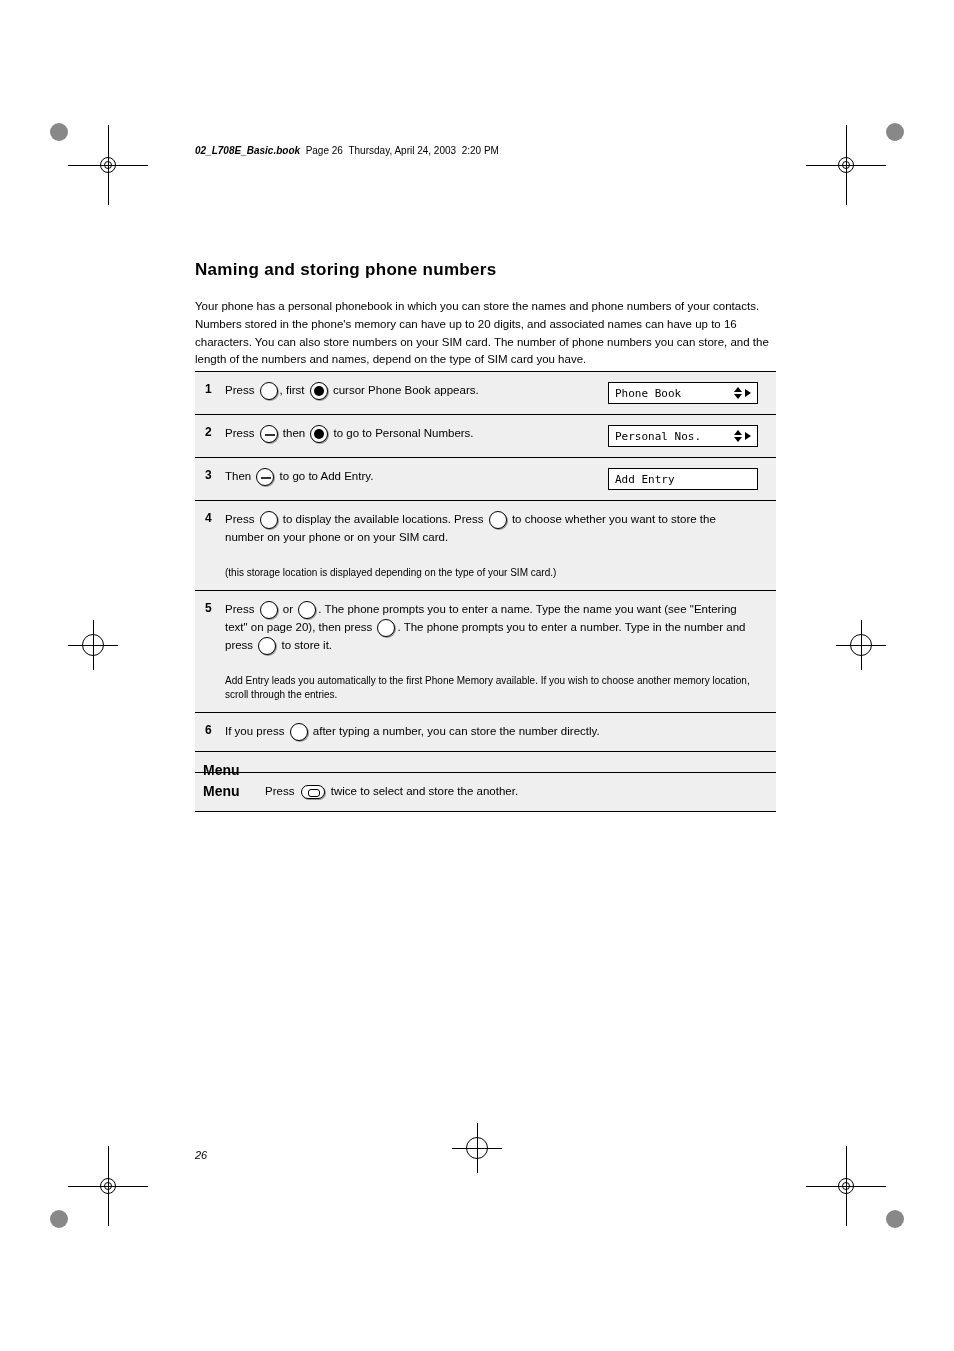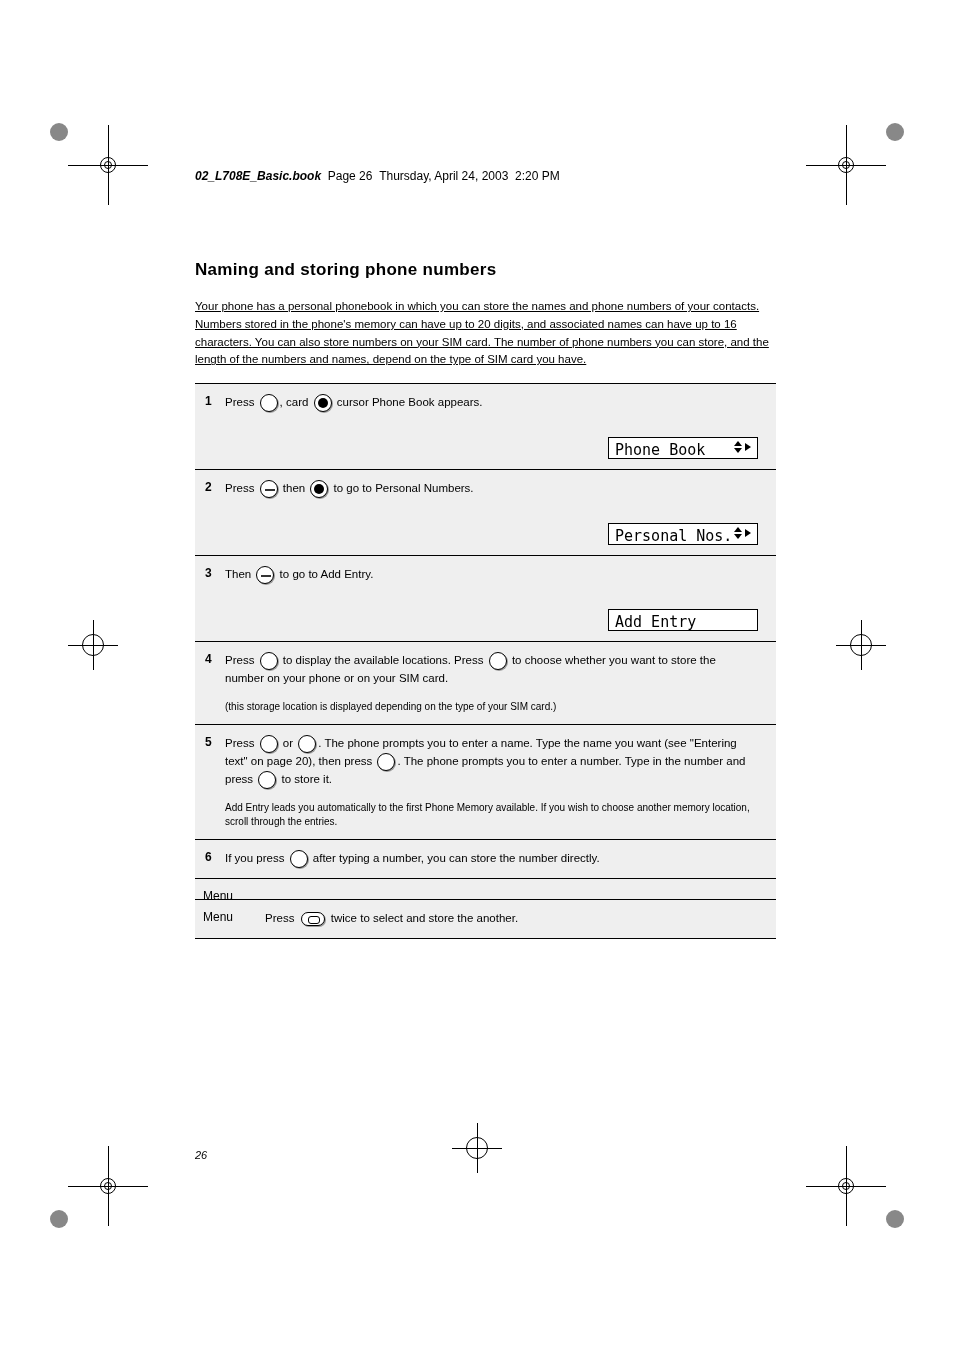--- a/index.html
+++ b/index.html
@@ -28,54 +28,54 @@
   .side-cross.right { right: 68px; top: 620px; }
   .side-cross .h { position:absolute; top:50%; left:0; width:100%; height:1px; background:#000; }
   .side-cross .v { position:absolute; left:50%; top:0; width:1px; height:100%; background:#000; }
   .side-cross .c { position:absolute; inset:14px; border:1px solid #000; border-radius:50%; }
   .bottom-cross { position:absolute; width:50px; height:50px; left:452px; bottom:178px; pointer-events:none; }
   .bottom-cross .h { position:absolute; top:50%; left:0; width:100%; height:1px; background:#000; }
   .bottom-cross .v { position:absolute; left:50%; top:0; width:1px; height:100%; background:#000; }
   .bottom-cross .c { position:absolute; inset:14px; border:1px solid #000; border-radius:50%; }
 
   
-  .running { position:absolute; left:195px; top:145px; font-size:12px; color:#000;margin-top:24px; }
+  .running { position:absolute; left:195px; top:145px; font-size:10px; color:#000; }
   .running .b { font-style: italic; font-weight: bold; }
   .pagenum { position:absolute; left:195px; bottom:190px; font-size:11px; font-style: italic; }
 
   
   .content { position:absolute; left:195px; top:260px; width:581px; }
   .title { font-size:17px; font-weight:600; letter-spacing:.3px; margin-bottom:18px; }
-  .intro { font-size:11.5px; line-height:1.55; margin-bottom:14px;text-decoration:underline; }
+  .intro { font-size:11.5px; line-height:1.55; margin-bottom:2px; }
 
   .panel { background:#efefef; padding:0; }
   .row { display:flex; align-items:flex-start; border-top:1px solid #000; padding:10px 8px 10px 30px; position:relative; }
   .row:first-child { border-top:1px solid #000; }
   .row.last { border-bottom:1px solid #000; }
   .stepnum { position:absolute; left:10px; top:10px; font-weight:bold; font-size:12px; }
   .step-body { flex:1; font-size:11.5px; line-height:1.55; padding-right:10px; }
   .step-display { width:160px; display:flex; flex-direction:column; align-items:flex-start; gap:6px; position:relative; }
-  .lcd { border:1.5px solid #000; background:#fff; padding:3px 6px; font-family: monospace; font-size:15px; width:150px; height:22px; display:flex; align-items:flex-start; justify-content:space-between; position:relative;margin-top:43px; }
+  .lcd { border:1.5px solid #000; background:#fff; padding:3px 6px; font-family: monospace; font-size:11px; width:150px; height:22px; display:flex; align-items:center; justify-content:space-between; position:relative; }
   .lcd .cursor { display:inline-flex; flex-direction:column; align-items:center; font-size:10px; line-height:7px; }
   .lcd .cursor .tri { width:0;height:0;border-left:4px solid transparent;border-right:4px solid transparent; }
   .lcd .cursor .tri.up { border-bottom:5px solid #000; margin-bottom:1px; }
   .lcd .cursor .tri.dn { border-top:5px solid #000; margin-top:1px; }
   .lcd .cursor .rt { width:0;height:0;border-top:4px solid transparent;border-bottom:4px solid transparent;border-left:6px solid #000; margin-left:2px;}
   .lcd .cursor2 { display:flex; align-items:center; gap:1px;}
   .flow-arrow { width:0;height:0;border-left:5px solid transparent;border-right:5px solid transparent;border-top:8px solid #000; align-self:center; margin-left:60px;}
   .loop { position:absolute; right:-12px; top:4px; bottom:4px; width:14px; border-top:1px solid #000; border-right:1px solid #000; border-bottom:1px solid #000; }
   .loop::before { content:""; position:absolute; left:-8px; top:-4px; width:0;height:0;border-top:4px solid transparent;border-bottom:4px solid transparent;border-right:8px solid #000; }
 
   
   .btn-circle { display:inline-block; width:18px; height:18px; border:1.4px solid #000; border-radius:50%; vertical-align:middle; margin:0 2px; background:#fff; box-shadow: 1px 1px 0 #999; position:relative;}
   .btn-circle.filled::after{content:"";position:absolute;inset:3px;border-radius:50%;background:#000;}
   .btn-pill { display:inline-block; width:24px; height:14px; border:1.3px solid #000; border-radius:8px; vertical-align:middle; margin:0 3px; position:relative; background:#fff; box-shadow: 1px 1px 0 #999;}
   .btn-pill::after{content:"";position:absolute;left:6px;top:3px;width:10px;height:6px;border:1px solid #000;border-radius:3px;}
-  .caption { font-size:10px; line-height:1.4; margin-top:12px;}
-  .menu-label { position:absolute; left:8px; font-weight:normal; font-size:12px;}
+  .caption { font-size:10px; line-height:1.4; margin-top:19px;}
+  .menu-label { position:absolute; left:8px; font-weight:bold; font-size:14px;}
 </style>
 </head>
 <body>
 
 <div class="regmark tl">
     <div class="reg-cross-v"></div>
     <div class="reg-cross-h"></div>
     <div class="reg-bull inner"></div>
     <div class="reg-dot"></div>
   </div>
@@ -122,21 +122,21 @@
 
 <div class="content">
   <div class="title">Naming and storing phone numbers</div>
   <div class="intro">Your phone has a personal phonebook in which you can store the names and phone numbers of your contacts. Numbers stored in the phone's memory can have up to 20 digits, and associated names can have up to 16 characters. You can also store numbers on your SIM card. The number of phone numbers you can store, and the length of the numbers and names, depend on the type of SIM card you have.</div>
 
   <div class="panel">
 
     <div class="row">
       <span class="stepnum">1</span>
       <div class="step-body">
-        <span>Press </span><span class="btn-circle"></span><span>, card </span><span class="btn-circle filled"></span><span> cursor Phone Book appears.</span>
+        <span>Press </span><span class="btn-circle"></span><span>, first </span><span class="btn-circle filled"></span><span> cursor Phone Book appears.</span>
       </div>
       <div class="step-display">
         <div class="lcd">
           <span>Phone Book</span>
           <span class="cursor2">
               <span class="cursor">
                 <span class="tri up"></span>
                 <span class="tri dn"></span>
               </span>
               <span class="cursor">

